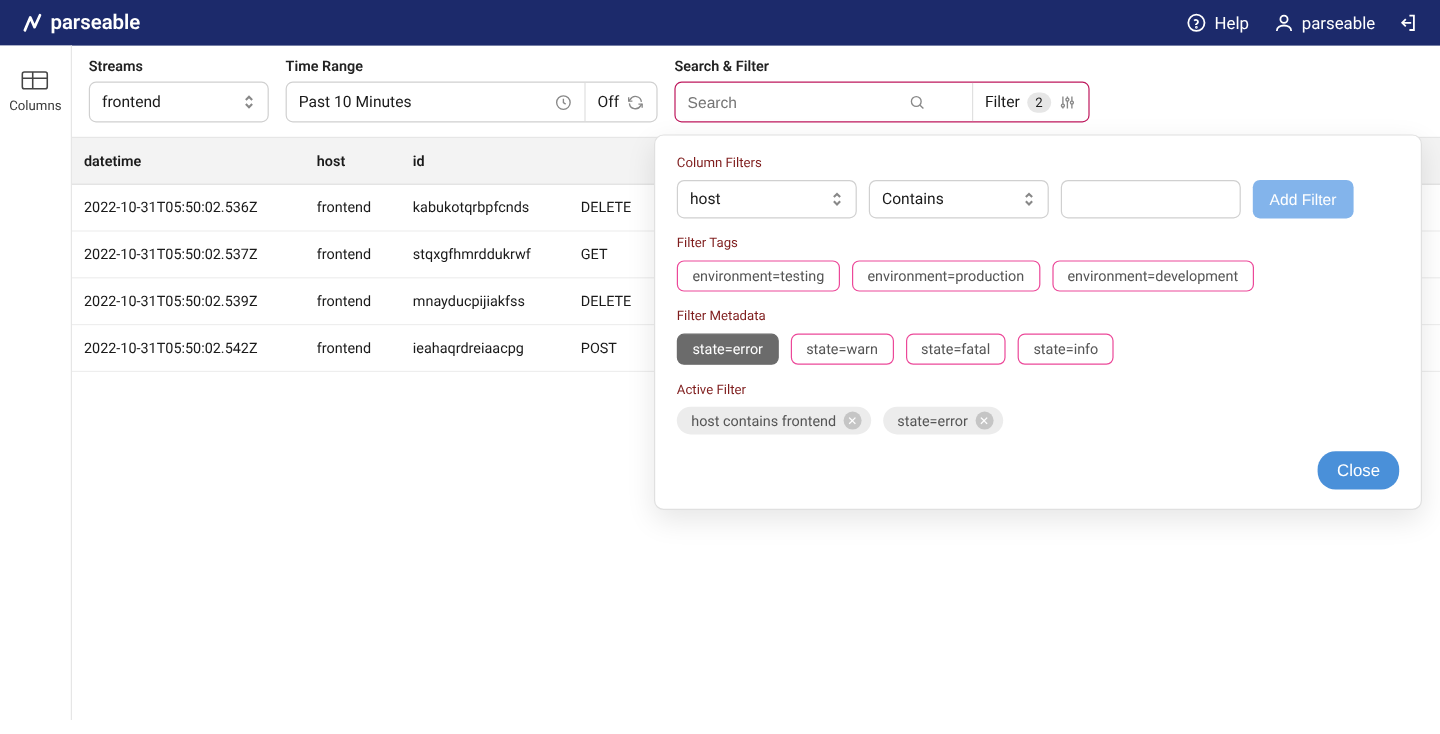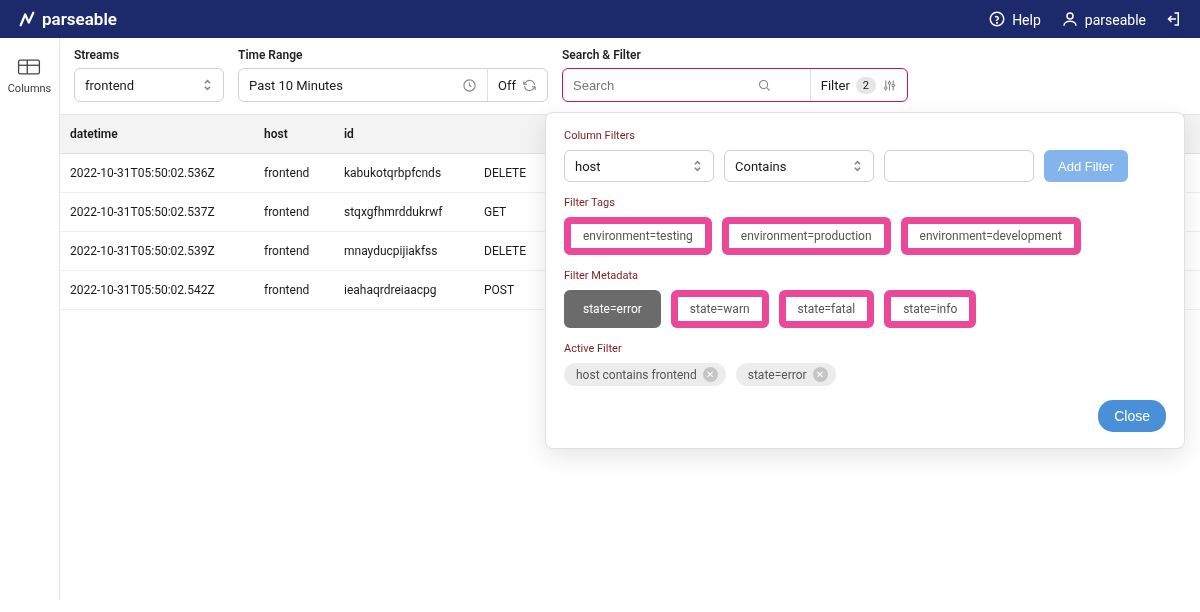--- a/index.html
+++ b/index.html
@@ -138,21 +138,21 @@
       padding: 16px 18px 16px;
     }
     .panel-section-title { font-size:11px; font-weight:400; margin-bottom:8px; color:#7f1d1d;}
     .panel-row { display:flex; gap:10px; align-items:center; margin-bottom:14px; }
     .panel-select { height:32px; border:1px solid #d0d0d0; border-radius:6px; padding:0 10px; display:flex; align-items:center; justify-content:space-between; font-size:13px; }
     .panel-select.w1 { width:150px; }
     .panel-select.w2 { width:150px; }
     .panel-input { height:32px; border:1px solid #d0d0d0; border-radius:6px; width:150px; }
     .add-filter-btn { height:32px; background:#6ea8e8; color:#fff; border:none; border-radius:6px; padding: 0 14px; font-size:13px; opacity:0.85;}
     .chip-row { display:flex; gap:10px; flex-wrap:wrap; margin-bottom:14px;}
-    .chip { border:7px solid #ec4899; border-radius:6px; padding:5px 12px; font-size:12px; color:#555; background:#fff;}
+    .chip { border:1px solid #ec4899; border-radius:6px; padding:5px 12px; font-size:12px; color:#555; background:#fff;}
     .chip.selected { background:#6b6b6b; color:#fff; border-color:#6b6b6b;}
     .chip.active { background:#ececec; border:none; display:flex; align-items:center; gap:6px; padding:4px 8px 4px 12px; border-radius:12px;}
     .chip-x { width:15px; height:15px; border-radius:50%; background:#c5c5c5; display:inline-flex; align-items:center; justify-content:center; font-size:10px; color:#fff;}
     .panel-footer { display:flex; justify-content:flex-end; margin-top:8px;}
     .close-btn { background:#4a90d9; color:#fff; border:none; border-radius:15px; padding:8px 16px; font-size:14px;}
 
   </style>
 </head>
 <body>
 

